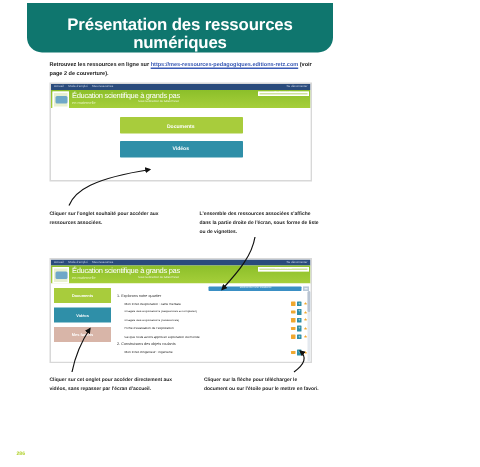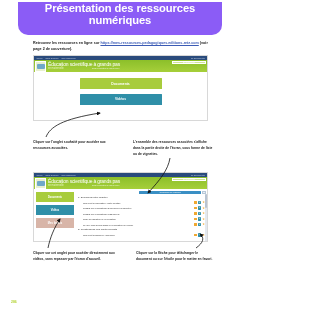--- a/index.html
+++ b/index.html
@@ -9,23 +9,23 @@
     font-family: "Liberation Sans", sans-serif;
     position: relative;
     overflow: hidden;
   }
 
   
   .title-banner {
     position: absolute;
     left: 18px; top: 2px;
     width: 204px; height: 33px;
-    background: #8b5cf6;
+    background: #0f766e;
     border-radius: 0 0 10px 10px;
-    display: flex; align-items: flex-start; justify-content: center;
+    display: flex; align-items: flex-end; justify-content: center;
   }
   .title-banner .title-text {
     color: #ffffff;
     font-size: 11.2px;
     font-weight: bold;
     letter-spacing: -0.1px;
     text-align: center;
   }
 
   

